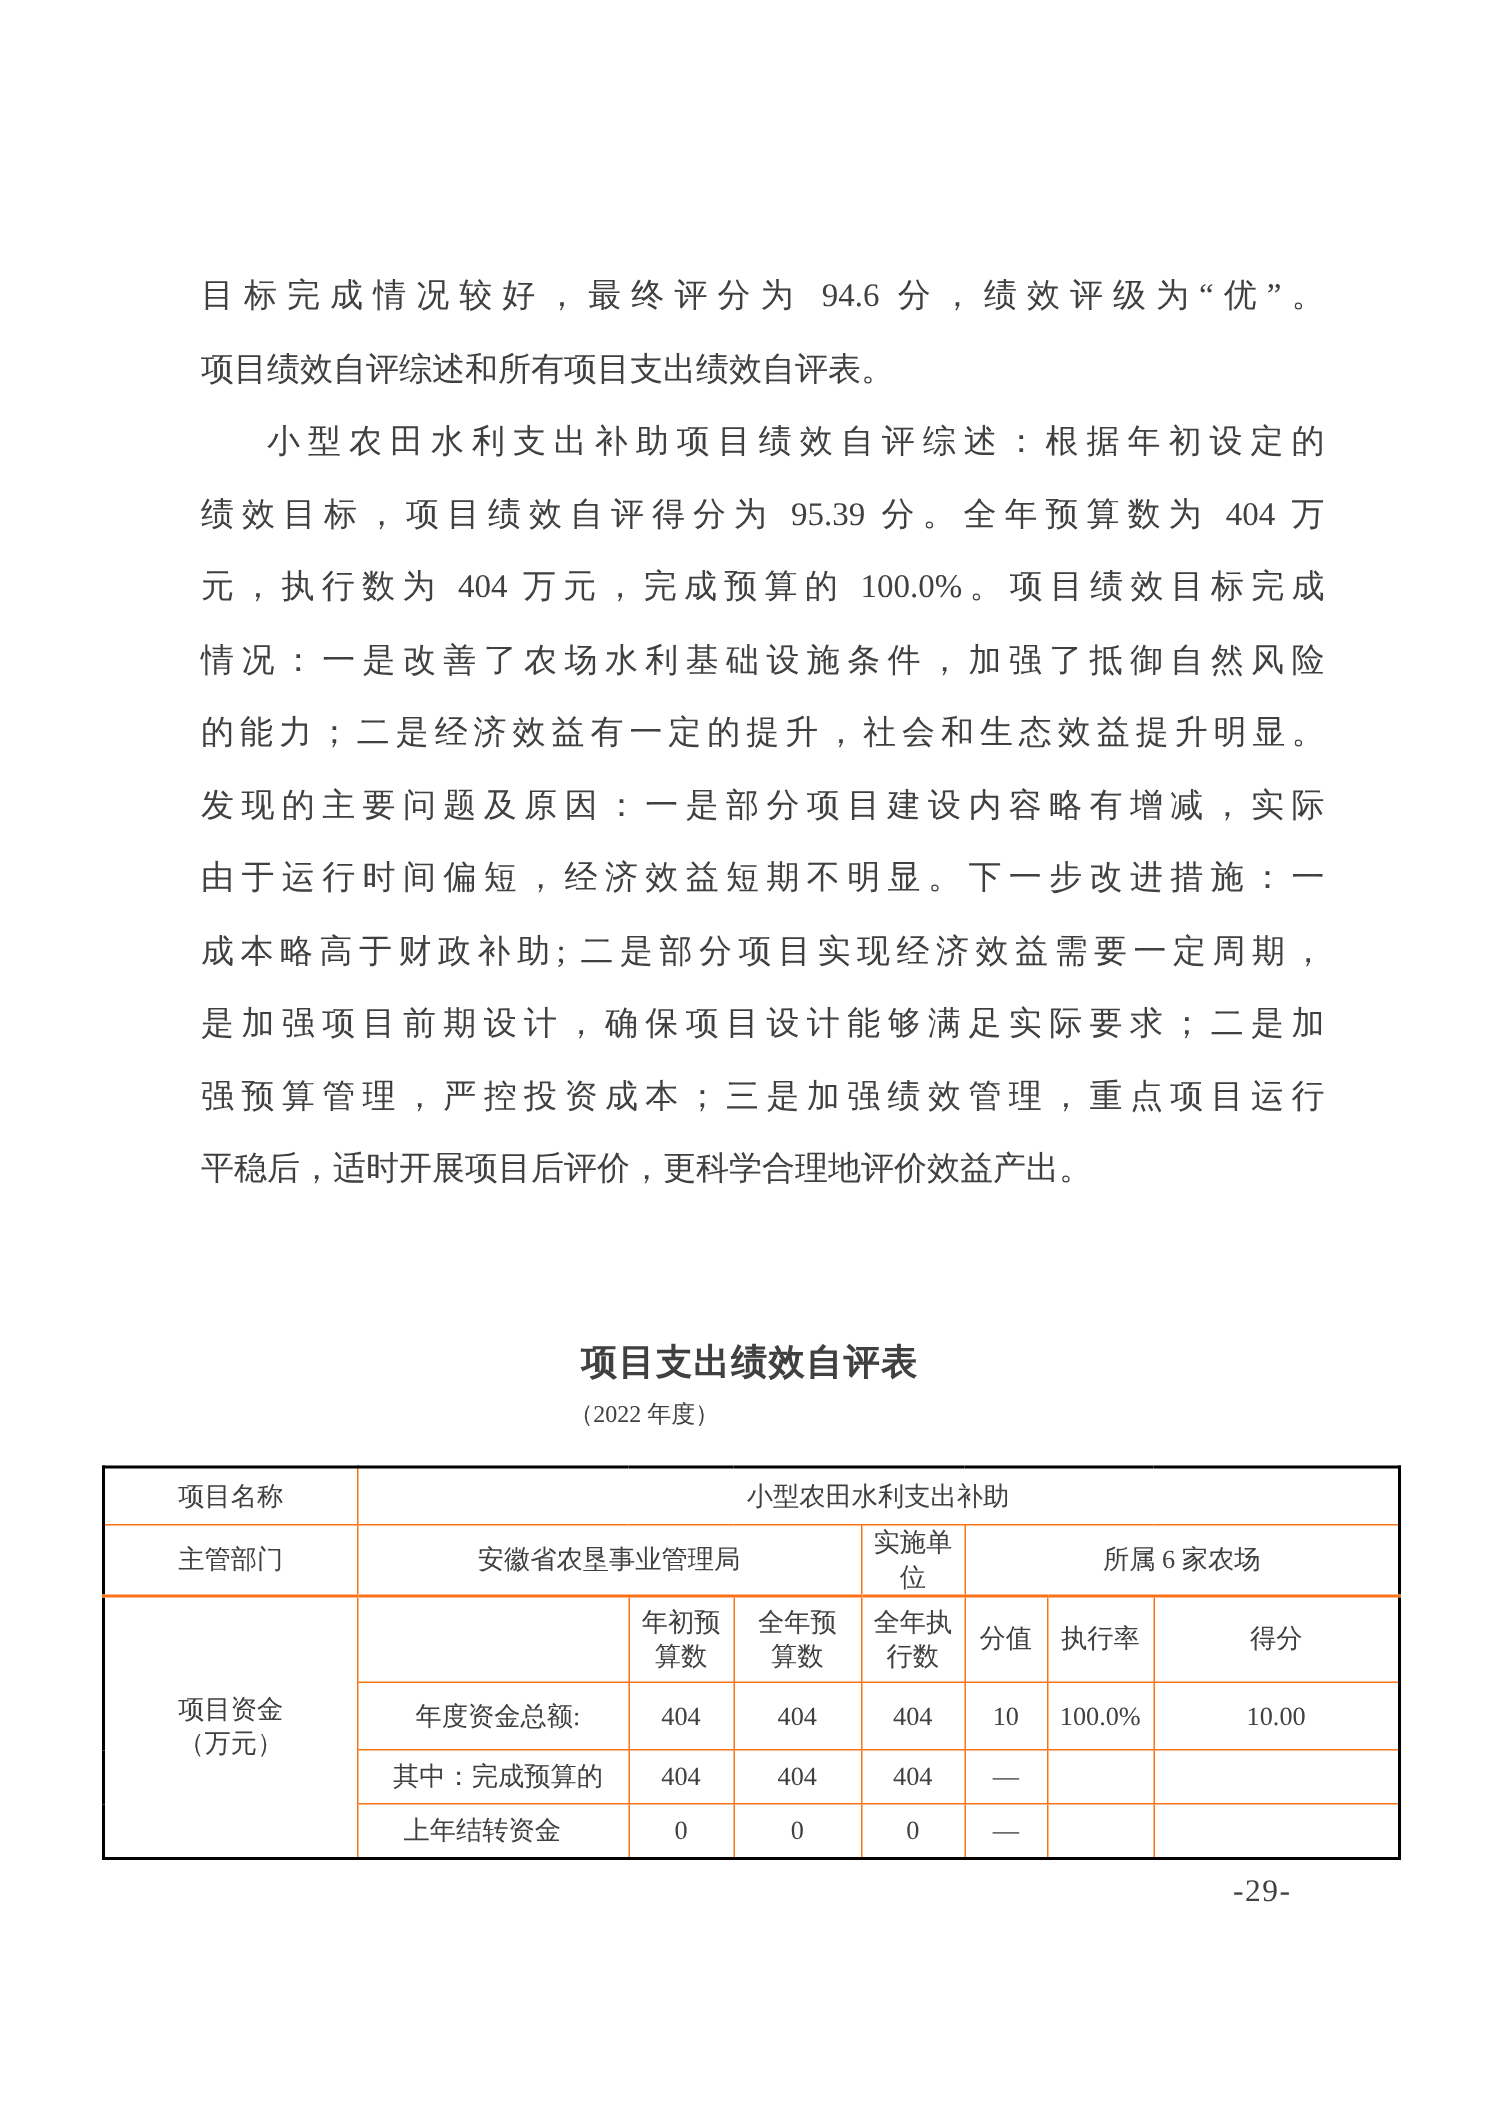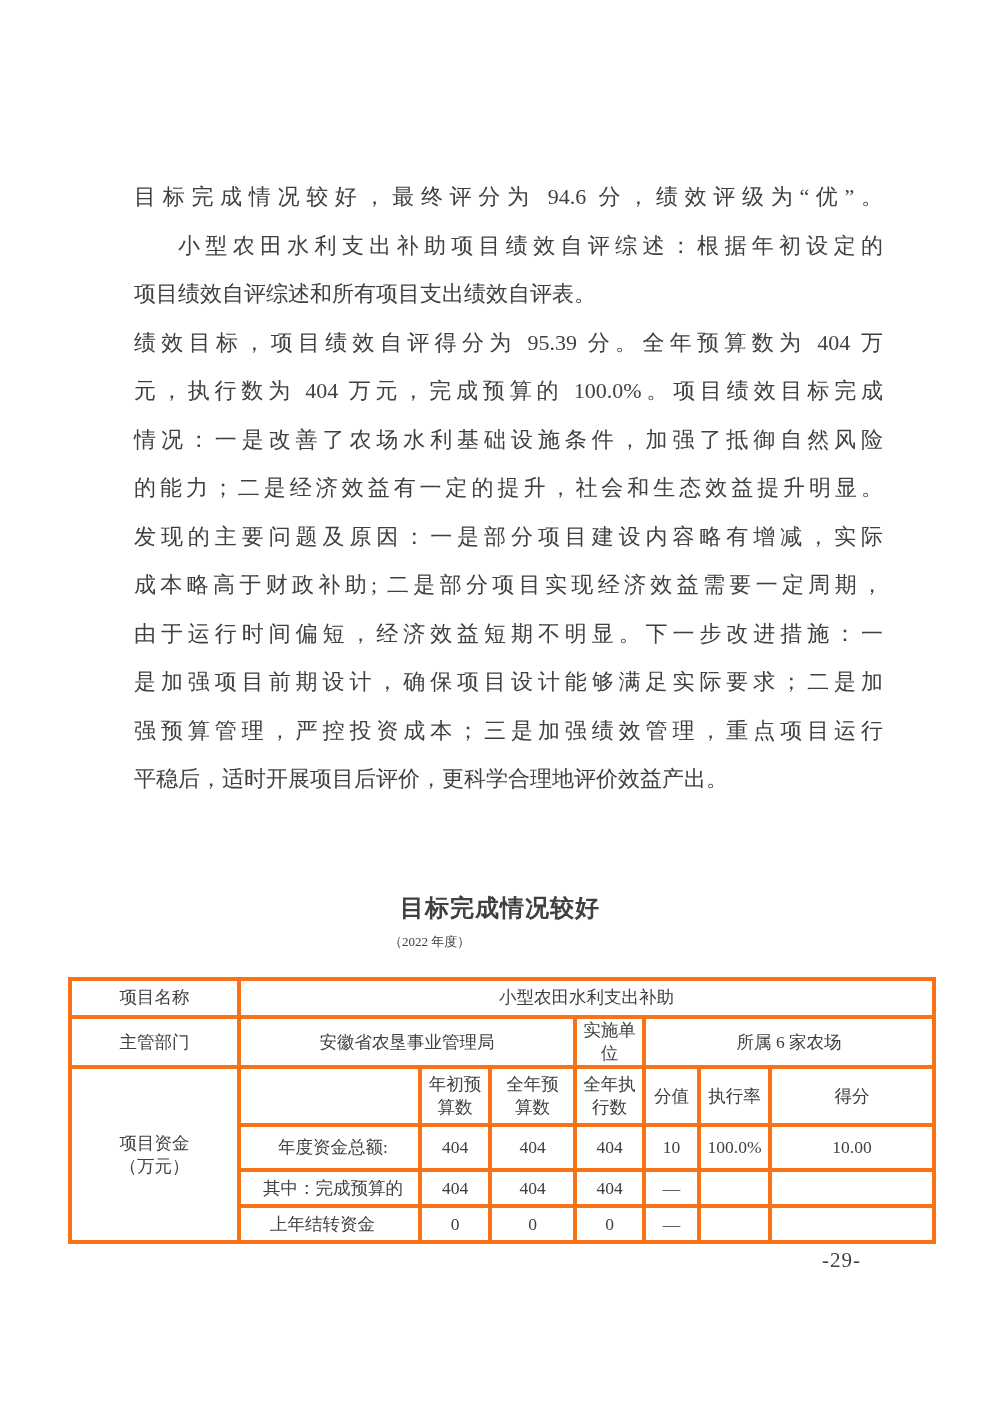--- a/index.html
+++ b/index.html
@@ -14,63 +14,63 @@
   .ln { line-height:48.5px; height:48.5px; overflow:visible; }
   .j { text-align:justify; text-align-last:justify; }
   .ind { text-indent:44px; }
   .bold { font-weight:bold; }
   
   .table-title {
     position:absolute; left:0; top:892px; width:1000px; text-align:center;
     font-family:"Liberation Sans","DejaVu Sans",sans-serif; font-weight:700; font-size:24px;
     letter-spacing:1px;
   }
-  .table-subtitle { position:absolute; left:0; top:933px; width:859px; text-align:center; font-size:13px; }
+  .table-subtitle { position:absolute; left:0; top:933px; width:859px; text-align:center; font-size:16px; }
   
   table.selfeval {
     position:absolute; left:68px; top:977px; width:864px;
     border-collapse:collapse; table-layout:fixed;
     font-size:17.5px; border:2px solid #000;
   }
-  .selfeval td { border:4px solid #f97316; text-align:center; vertical-align:middle; padding:0 2px; line-height:1.32; font-weight:normal; }
+  .selfeval td { border:1px solid #f97316; text-align:center; vertical-align:middle; padding:0 2px; line-height:1.32; font-weight:normal; }
   .selfeval tr.thick td { border-top-width:2px; }
   .selfeval tr:nth-child(1) { height:38px; }
   .selfeval tr:nth-child(2) { height:42px;padding-left:44px; }
   .selfeval tr:nth-child(3) { height:58px; }
   .selfeval tr:nth-child(4) { height:45px; }
   .selfeval tr:nth-child(5) { height:36px; }
   .selfeval tr:nth-child(6) { height:36px; }
   .prewrap { white-space:pre-line; }
   .sub-left  { text-align:left;  padding-left:9px !important; }
   .sub-right { text-align:right; padding-right:16px !important; }
   
   .page-number { position:absolute; left:822px; top:1248px; font-size:21px; letter-spacing:1px; }
 </style>
 </head>
 <body>
 
 <div class="page">
 
   <div class="textblock">
     <div class="ln j">目标完成情况较好，最终评分为 94.6 分，绩效评级为“优”。</div>
+    <div class="ln">项目绩效自评综述和所有项目支出绩效自评表。</div>
     <div class="ln j ind">小型农田水利支出补助项目绩效自评综述：根据年初设定的</div>
-    <div class="ln">项目绩效自评综述和所有项目支出绩效自评表。</div>
     <div class="ln j">绩效目标，项目绩效自评得分为 95.39 分。全年预算数为 404 万</div>
     <div class="ln j">元，执行数为 404 万元，完成预算的 100.0%。项目绩效目标完成</div>
     <div class="ln j">情况：一是改善了农场水利基础设施条件，加强了抵御自然风险</div>
     <div class="ln j">的能力；二是经济效益有一定的提升，社会和生态效益提升明显。</div>
     <div class="ln j">发现的主要问题及原因：一是部分项目建设内容略有增减，实际</div>
+    <div class="ln j">由于运行时间偏短，经济效益短期不明显。下一步改进措施：一</div>
     <div class="ln j">成本略高于财政补助; 二是部分项目实现经济效益需要一定周期，</div>
-    <div class="ln j">由于运行时间偏短，经济效益短期不明显。下一步改进措施：一</div>
     <div class="ln j">是加强项目前期设计，确保项目设计能够满足实际要求；二是加</div>
     <div class="ln j">强预算管理，严控投资成本；三是加强绩效管理，重点项目运行</div>
     <div class="ln">平稳后，适时开展项目后评价，更科学合理地评价效益产出。</div>
   </div>
 
-  <div class="table-title">目标完成情况较好</div>
+  <div class="table-title">项目支出绩效自评表</div>
   <div class="table-subtitle">（2022 年度）</div>
 
   <table class="selfeval">
     <colgroup>
       <col style="width:169px">
         <col style="width:181px">
         <col style="width:70px">
         <col style="width:85px">
       <col style="width:69px">
         <col style="width:55px">

